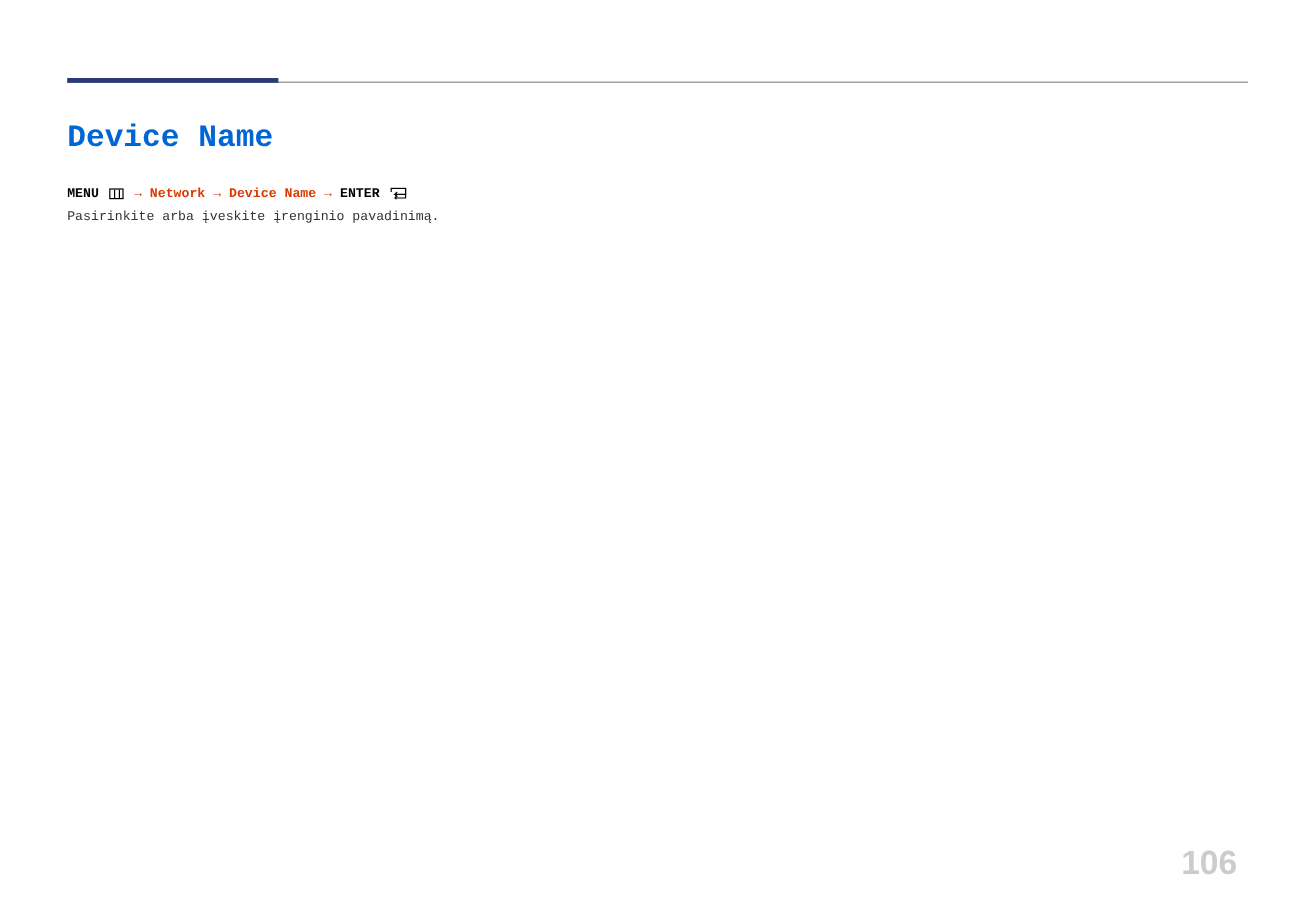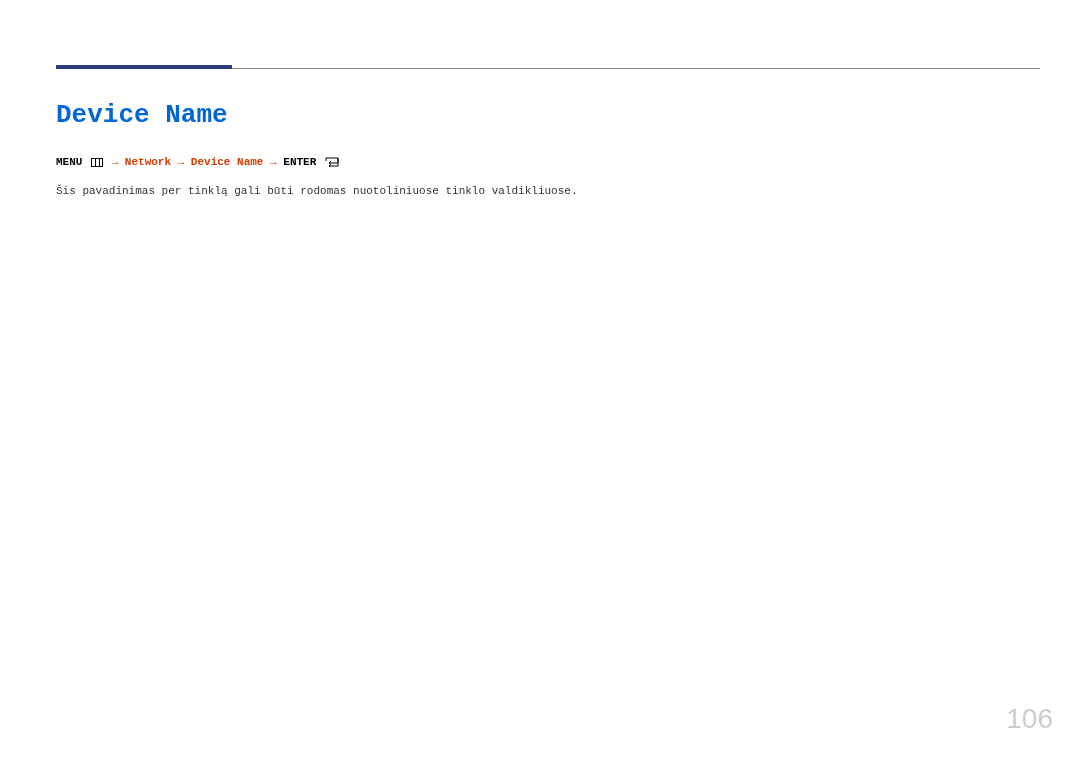--- a/index.html
+++ b/index.html
@@ -39,21 +39,21 @@
     }
     .title {
       font-size: 26px;
       font-weight: bold;
       color: #0066d6;
       margin-bottom: 24px;
     }
     .path-line {
       font-size: 11px;
       line-height: 1.6;
-      margin-bottom: 10px;
+      margin-bottom: 0;
     }
     .path-black {
       color: #000000;
       font-weight: bold;
     }
     .path-red {
       color: #d83a00;
       font-weight: bold;
     }
     .menu-icon {
@@ -96,24 +96,24 @@
     }
     .body-text {
       font-size: 11px;
       color: #333333;
       line-height: 1.7;
       margin-bottom: 2px;
     }
     .page-number {
       position: absolute;
       bottom: 28px;
-      right: 27px;
+      right: 49px;
       font-size: 28px;
       color: #cccccc;
-      font-weight: 400;
+      font-weight: 700;
     }
   </style>
 </head>
 <body>
 
 <div class="header-rule"></div>
 <div class="header-tab"></div>
 
 <div class="content">
   <h1 class="title">Device Name</h1>
@@ -128,16 +128,16 @@
     <span class="path-red"> → </span>
     <span class="path-black">ENTER</span>
     <span class="enter-icon">
       <svg width="14" height="10" viewBox="0 0 14 10">
         <path d="M1 4 L1 1 L13 1 L13 9 L4 9 M4 9 L6 7 M4 9 L6 11" stroke="#000" stroke-width="1" fill="none"></path>
         <path d="M13 1 L13 6 L4 6 L6 4 M4 6 L6 8" stroke="#000" stroke-width="1" fill="none"></path>
       </svg>
     </span>
   </div>
 
-  <p class="body-text">Šis pavadinimas per tinklą gali būti rodomas nuotoliniuose tinklo valdikliuose.</p>
+  <p class="body-text">Pasirinkite arba įveskite įrenginio pavadinimą.</p>
 </div>
 
 <div class="page-number">106</div>
 
 </body></html>

